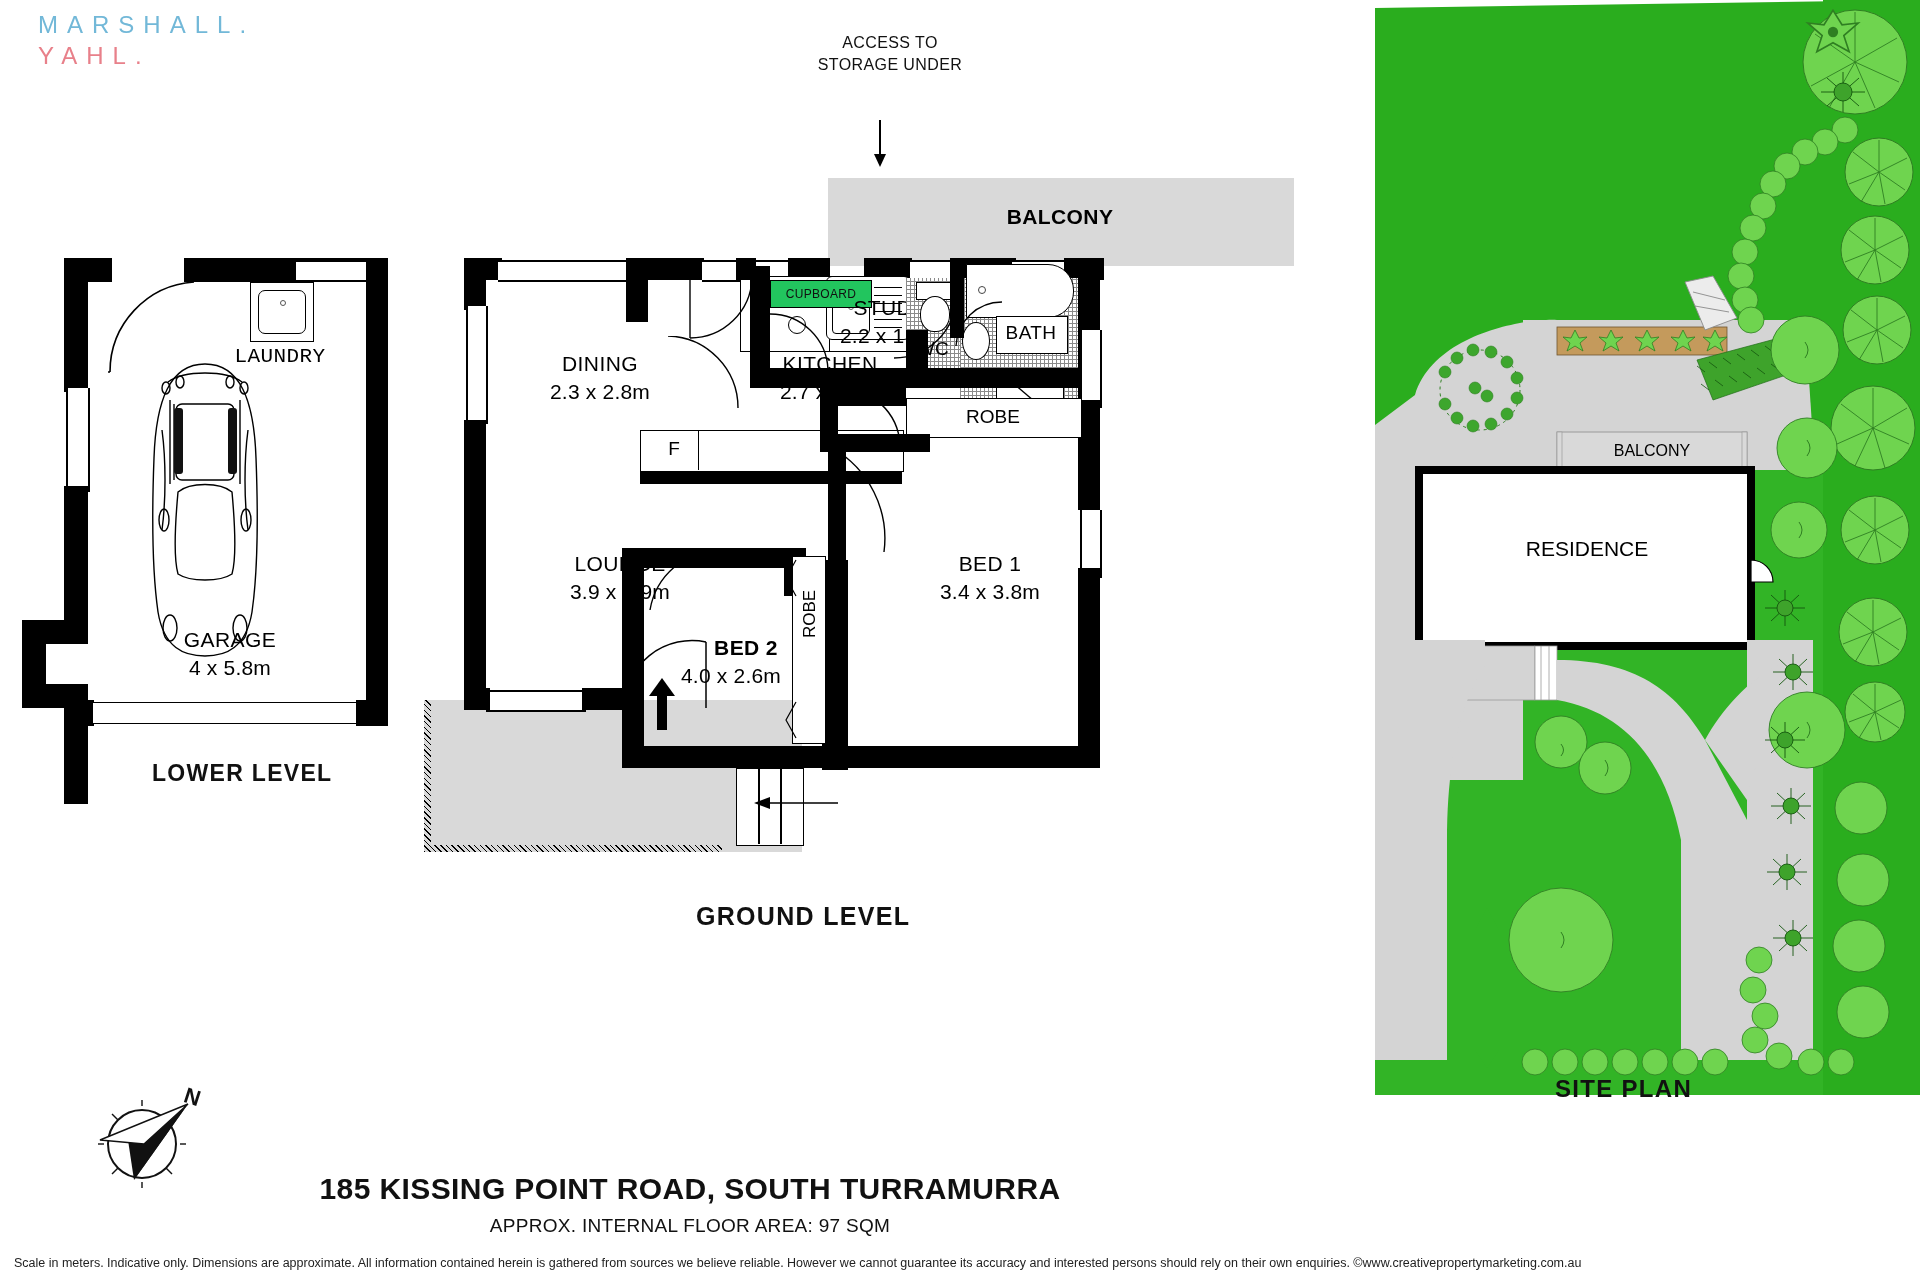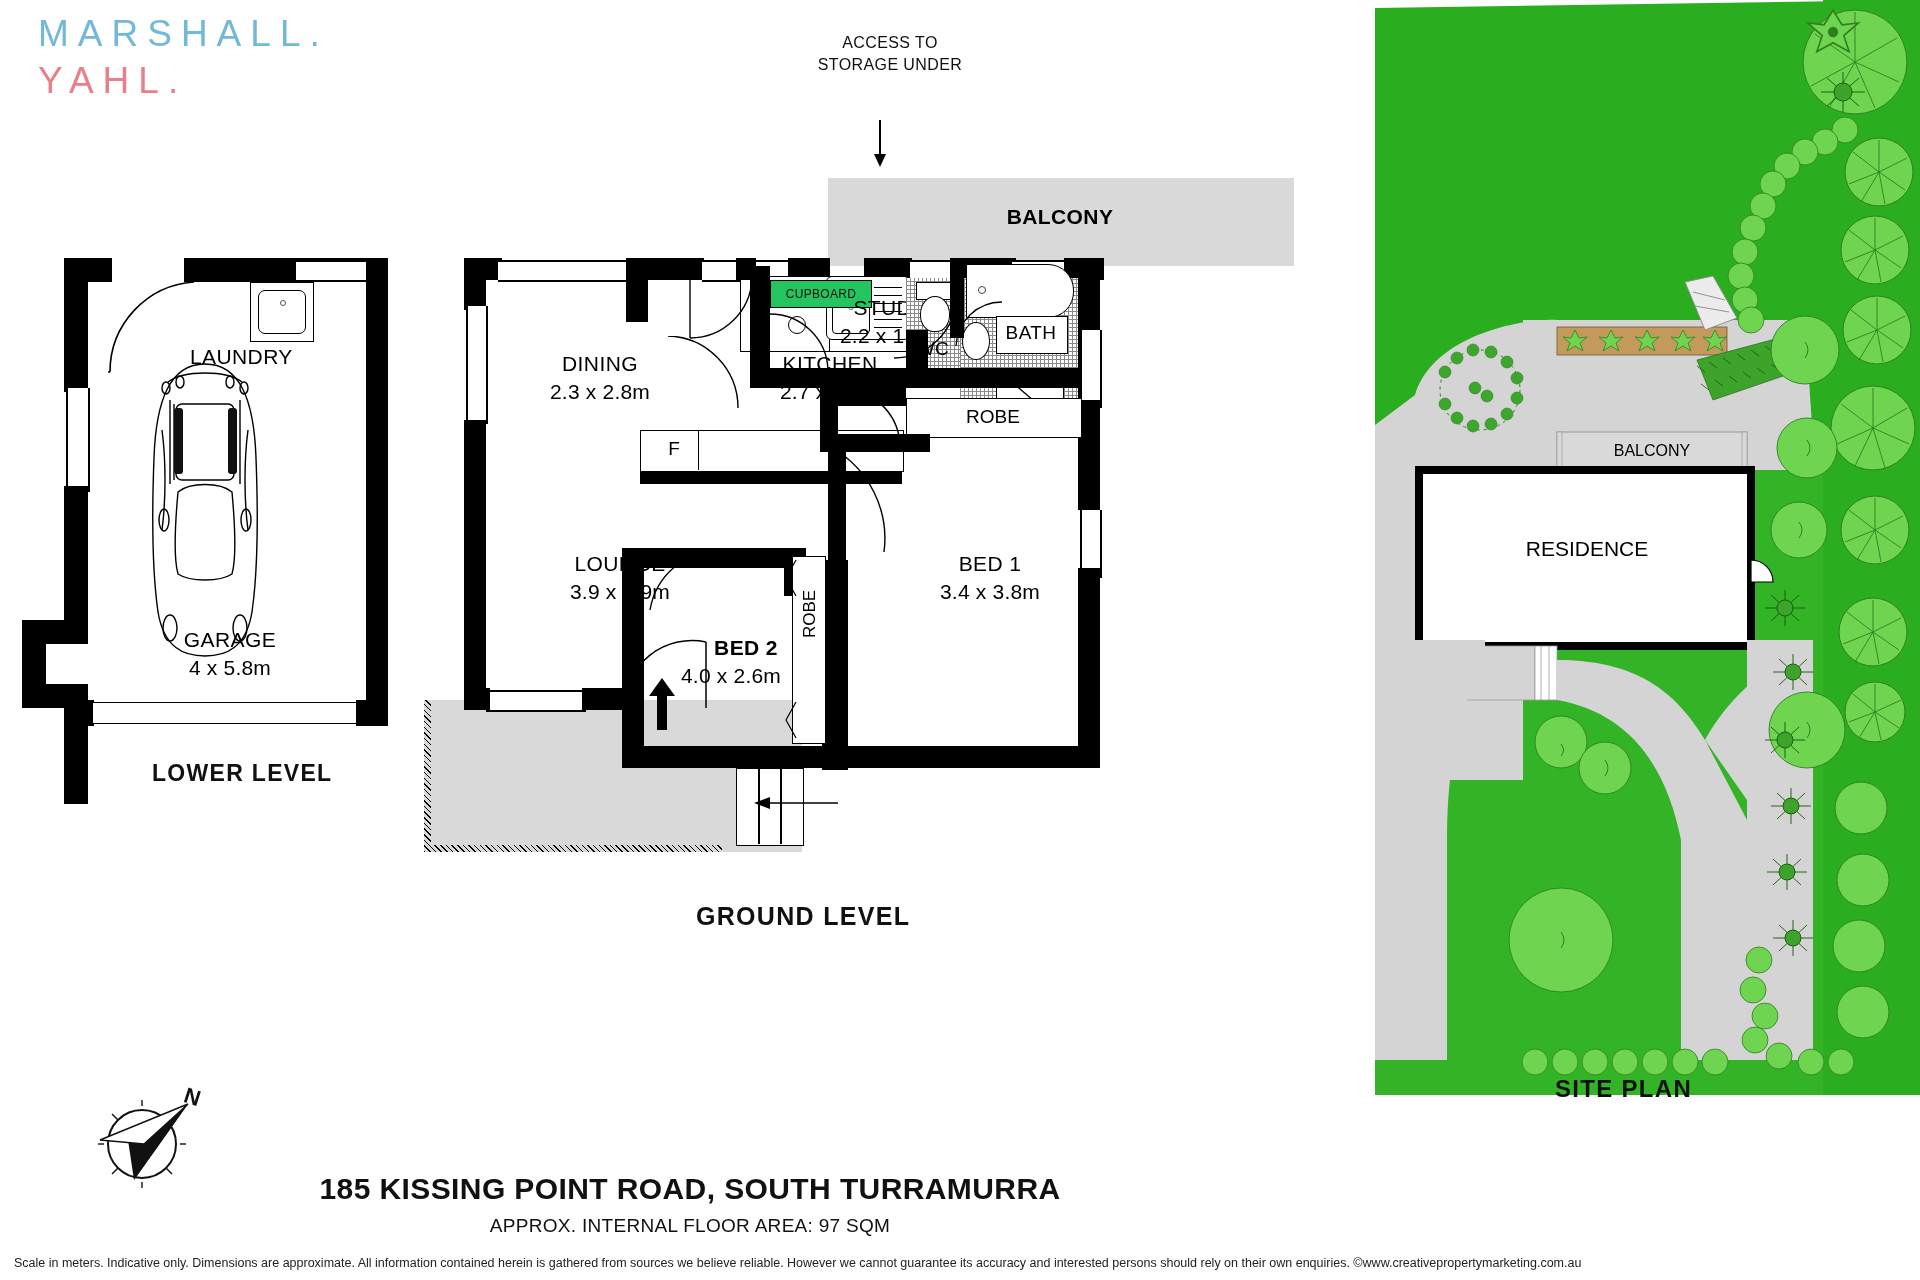--- a/index.html
+++ b/index.html
@@ -1,21 +1,21 @@
 <!DOCTYPE html>
 <html><head>
 <meta charset="utf-8">
 <style>
   html,body{margin:0;padding:0;background:#fff;}
   body{width:1920px;height:1280px;position:relative;overflow:hidden;
        font-family:"Liberation Sans",sans-serif;color:#111;}
   .abs{position:absolute;}
   
   #logo{left:38px;top:10px;width:420px;}
-  #logo div{font-size:37px;letter-spacing:9px;font-weight:400;line-height:1.28;}
+  #logo div{font-size:24px;letter-spacing:9px;font-weight:400;line-height:1.28;}
   #logo .l1{color:#72b8d8;}
   #logo .l2{color:#5d8fd0;}
   #logo .l3{color:#e8808a;}
   
   .wall{position:absolute;background:#000;}
   .room{position:absolute;background:#fff;}
   .win{position:absolute;background:#fff;border-top:2px solid #000;border-bottom:2px solid #000;}
   .winv{position:absolute;background:#fff;border-left:2px solid #000;border-right:2px solid #000;}
   .lbl{position:absolute;text-align:center;font-weight:400;color:#000;white-space:nowrap;}
   .rmname{font-size:21px;letter-spacing:.4px;}
@@ -112,21 +112,21 @@
       <ellipse cx="104" cy="28" rx="4" ry="6"></ellipse>
       <path d="M22 70 C26 100 26 140 22 170"></path>
       <path d="M108 70 C104 100 104 140 108 170"></path>
     </g>
     <g fill="#111">
       <rect x="34" y="48" width="9" height="66" rx="3"></rect>
       <rect x="88" y="48" width="9" height="66" rx="3"></rect>
     </g>
   </svg>
 
-  <div class="lbl rmname" style="left:190px;top:345px;width:180px;text-align:left;">LAUNDRY</div>
+  <div class="lbl rmname" style="left:190px;top:345px;width:180px;text-align:center;font-family:Liberation Mono, monospace;">LAUNDRY</div>
 
   <div class="lbl rmname" style="left:110px;top:628px;width:240px;">GARAGE</div>
   <div class="lbl rmdim" style="left:110px;top:656px;width:240px;">4 x 5.8m</div>
 
   <div class="section-cap" style="left:152px;top:760px;">LOWER LEVEL</div>
 </div>
 
 <div class="abs" style="left:440px;top:0;width:930px;height:950px;">
 
   <div class="grey" style="left:388px;top:178px;width:466px;height:88px;"></div>

